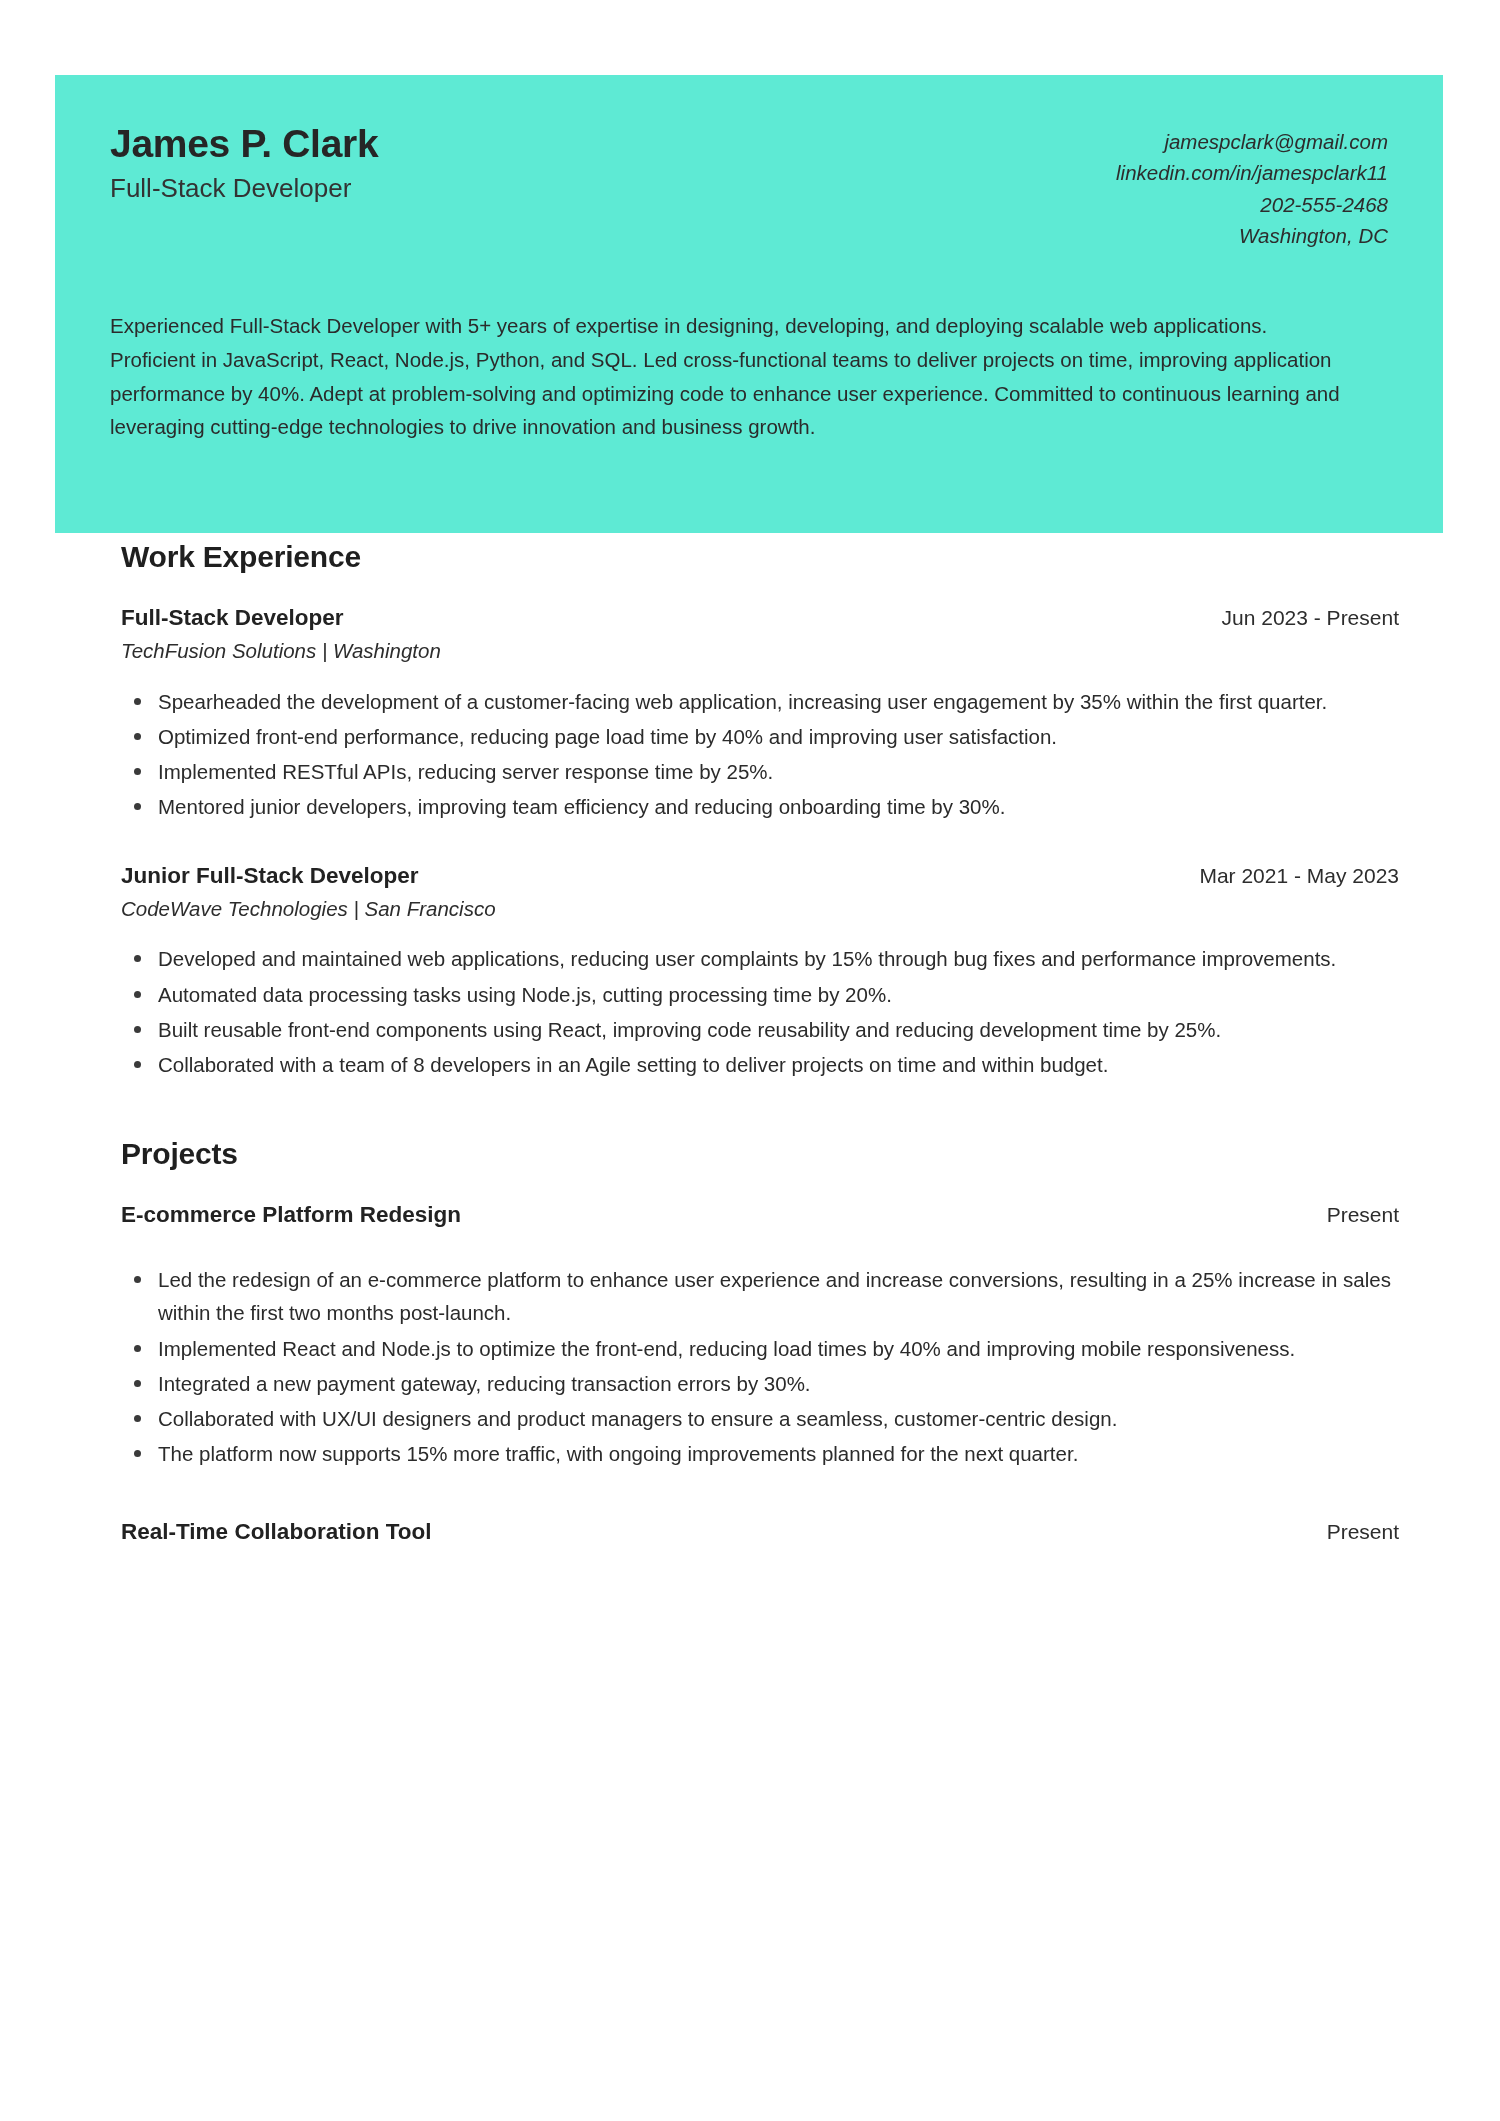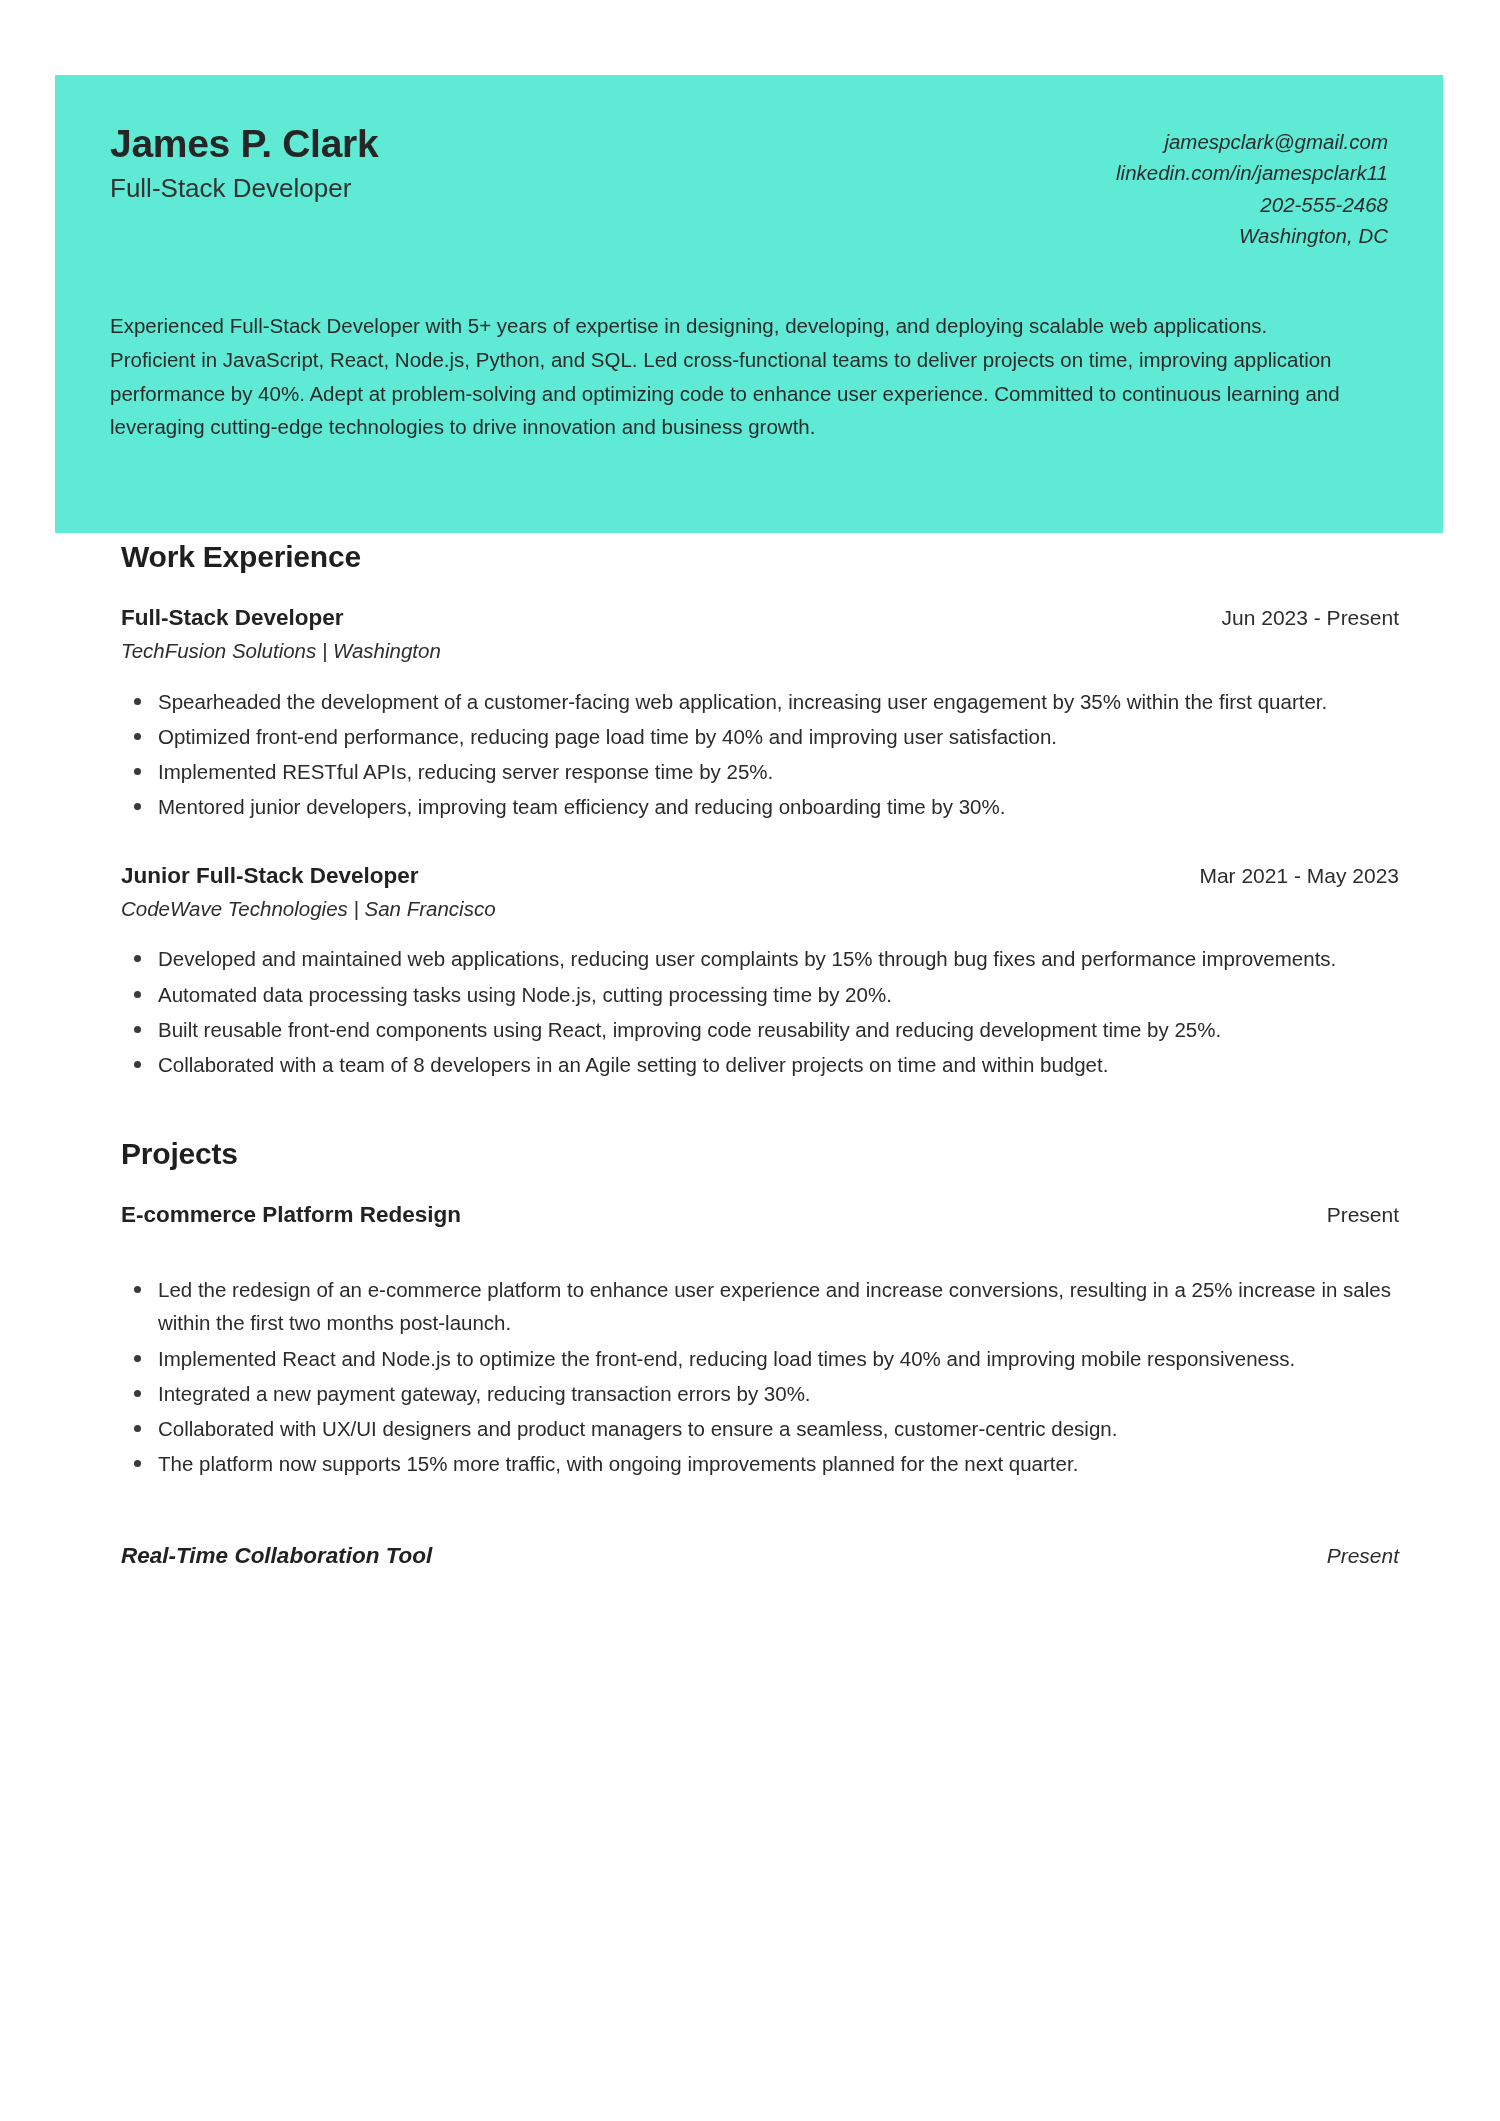--- a/index.html
+++ b/index.html
@@ -153,23 +153,23 @@
     width: 7px;
     height: 7px;
     border-radius: 50%;
     background: #3a3a3a;
   }
 
   .spacer-projects { height: 30px; }
 
   .project .entry-head { margin-bottom: 0; }
 
-  .project ul.bullets { margin-top: 44px; }
-
-  .project-last { margin-top: 61px; font-style: italic; }
+  .project ul.bullets { margin-top: 34px; }
+
+  .project-last { margin-top: 47px; }
 </style>
 </head>
 <body>
 
 <div class="page">
 
   <div class="header-band">
 
     <div class="header-top">
 

